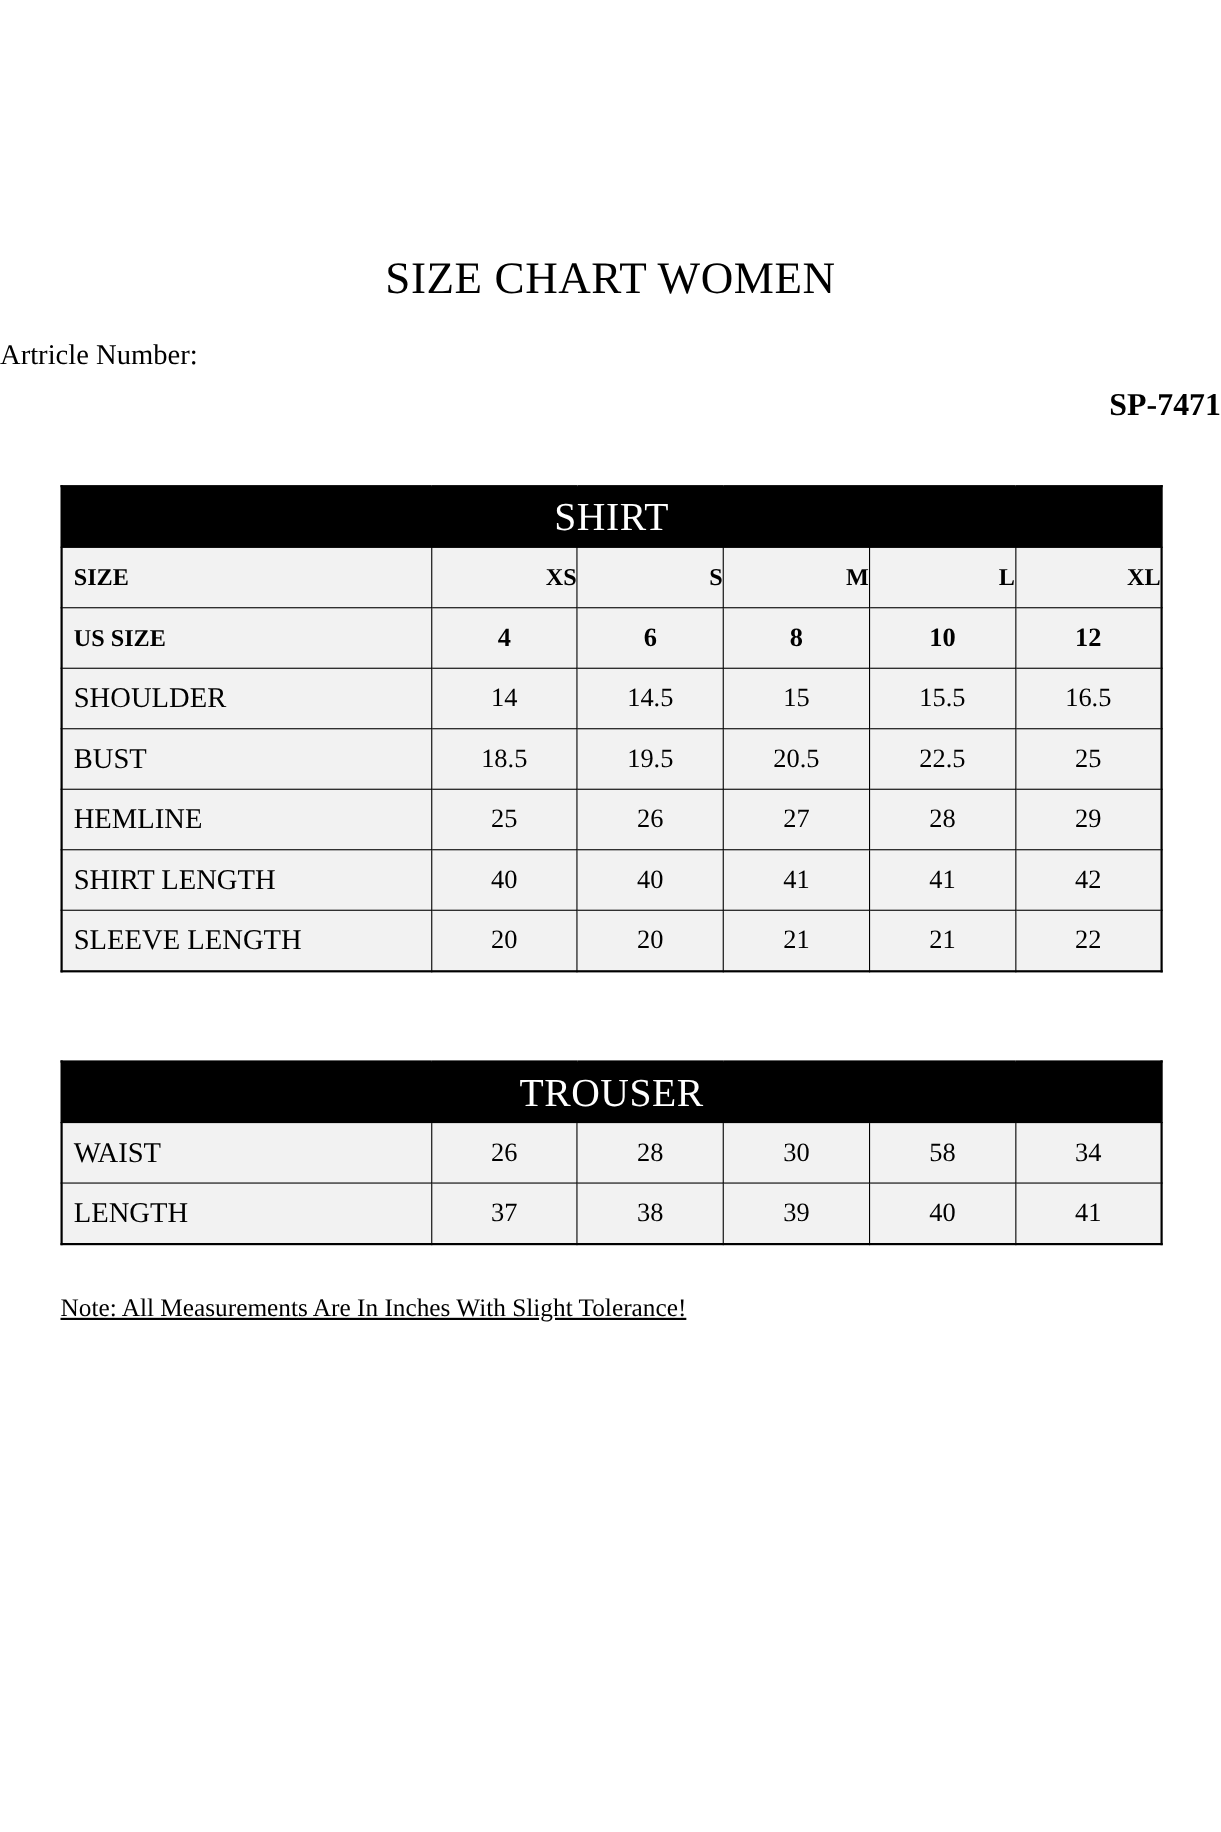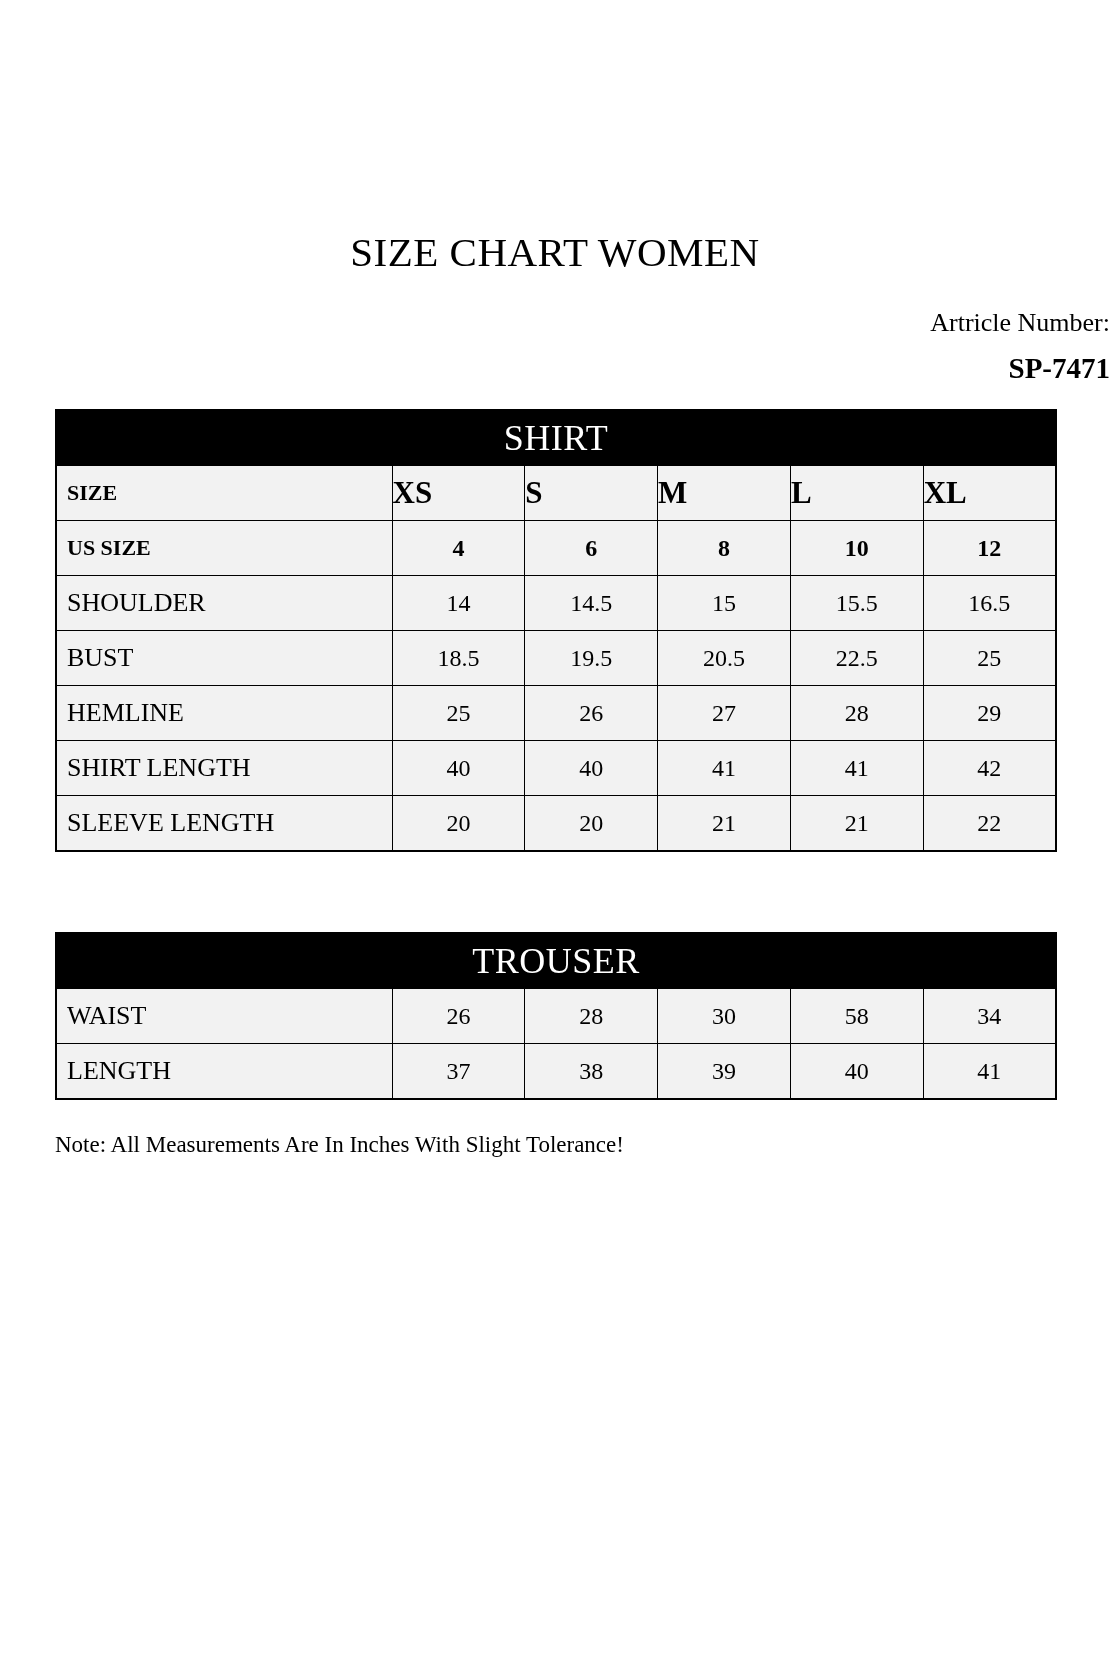--- a/index.html
+++ b/index.html
@@ -25,39 +25,39 @@
   .title {
     text-align: center;
     font-size: 41px;
     letter-spacing: 0.5px;
     margin: 0;
     padding-top: 228px;
     font-weight: 400;
     font-family: "Liberation Serif", serif;
   }
   .subtitle {
-    text-align: right;
+    text-align: left;
     font-size: 26px;
     margin: 0;
     padding-top: 32px;
     font-weight: 400;
   }
   .article-no {
     text-align: right;
     font-size: 29px;
     margin: 0;
     padding-top: 14px;
     font-weight: bold;
   }
 
   .table-wrap {
     margin: 0 auto;
     width: 1000px;
   }
-  .shirt-wrap { margin-top: 24px; }
+  .shirt-wrap { margin-top: 56px; }
   .trouser-wrap { margin-top: 80px; }
 
   table.size-table {
     width: 1000px;
     border-collapse: collapse;
     table-layout: fixed;
     border: 2px solid #000;
   }
   table.size-table td, table.size-table th {
     border: 1px solid #000;
@@ -80,34 +80,35 @@
     padding-left: 10px !important;
     font-size: 26px;
   }
   .row-label.bold { font-weight: bold; font-size: 22px; }
   .cell {
     text-align: center;
     font-size: 24px;
   }
   .cell.bold { font-weight: bold; }
   .hdr-size {
-    text-align: left;
+    text-align: right;
     font-weight: bold;
-    font-size: 31px;
+    font-size: 22px;
   }
 
   col.c-label { width: 336px; }
   col.c-val { width: 132.8px; }
 
   .note {
     margin: 0 auto;
     width: 1000px;
-    padding-top: 32px;
+    padding-top: 44px;
     font-size: 23px;
     text-align: left;
+    text-decoration: underline;
   }
 </style>
 </head>
 <body>
 
 <div class="page">
 
   <h1 class="title">SIZE CHART WOMEN</h1>
   <p class="subtitle">Artricle Number:</p>
   <p class="article-no">SP-7471</p>

